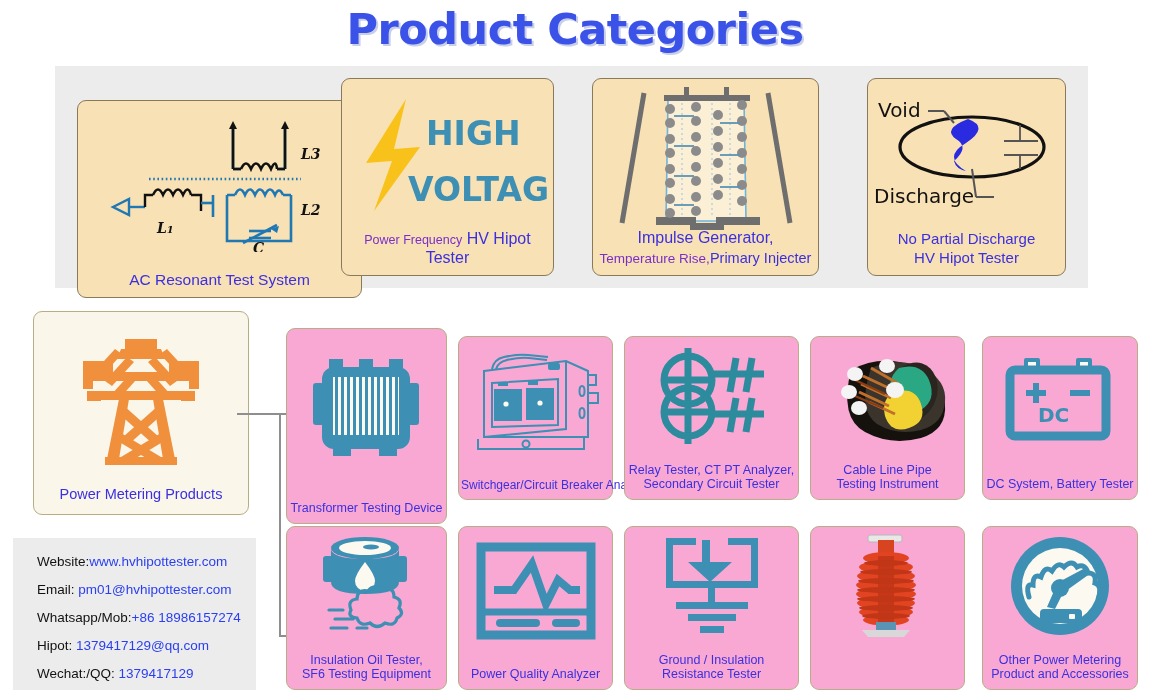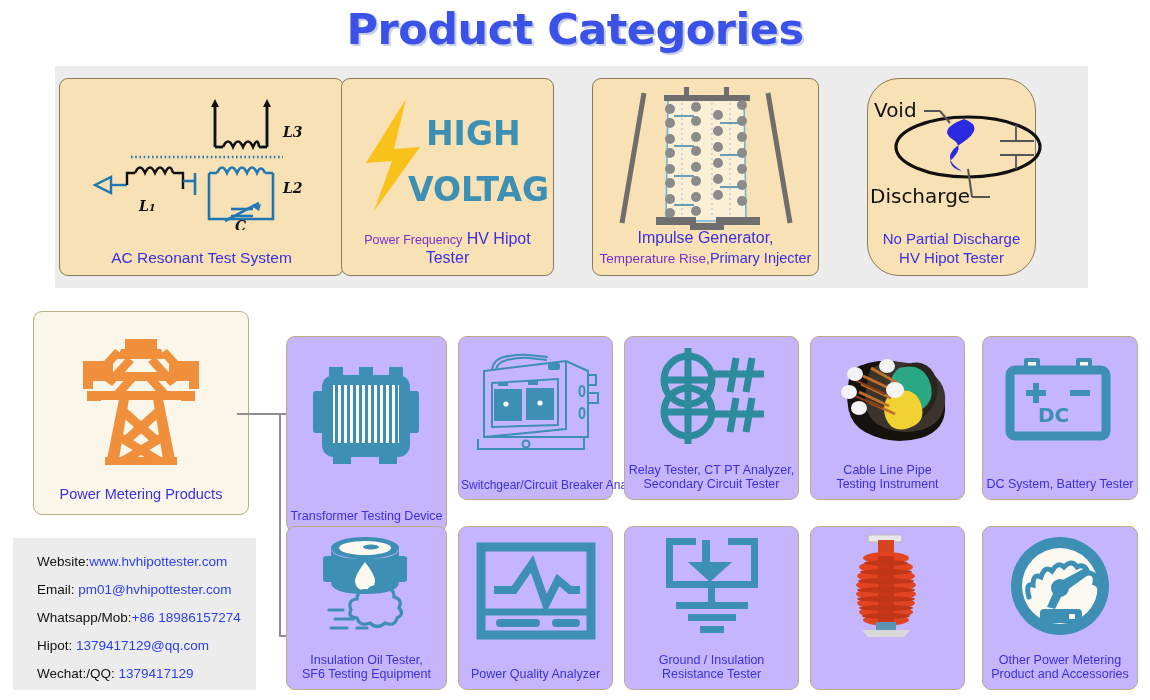--- a/index.html
+++ b/index.html
@@ -47,21 +47,21 @@
   }
   .lbl-blue   { color: #3b2fe0; }
   .lbl-purple { color: #7a2fc9; }
 
   .icon-area { position: absolute; left: 0; right: 0; top: 6px; bottom: 52px; }
   .icon-area svg { display: block; margin: 0 auto; }
 
   
   .prod-card {
     position: absolute;
-    background: #c4b5fd;
+    background: #f9a8d4;
     border: 1px solid #b9ad86;
     border-radius: 9px;
   }
   .prod-card .pc-label {
     position: absolute;
     left: 2px; right: 2px; bottom: 7px;
     text-align: center;
     color: #3b2fe0;
     font-size: 12.5px;
     line-height: 1.18;
@@ -110,21 +110,21 @@
 </style>
 </head>
 <body>
 
 <div id="root">
 
   <div class="page-title">Product Categories</div>
 
   <div class="top-panel">
 
-    <div class="top-card" style="left:4px; width:285px;">
+    <div class="top-card" style="left:22px; width:285px;margin-top:22px;">
       <div class="icon-area">
         <svg width="230" height="145" viewBox="0 0 230 145">
           <g fill="none" stroke="#1f78b4" stroke-width="2.6">
 
             <path d="M128 18 L128 62"></path>
             <path d="M180 18 L180 62"></path>
             <path d="M128 62 L136 62"></path>
             <path d="M172 62 L180 62"></path>
             <path d="M136 62 q5 -11 10 0 q5 -11 10 0 q5 -11 10 0 q5 -11 6 0" stroke="#111"></path>
             <path d="M128 62 L136 62 M172 62 L180 62" stroke="#111"></path>
@@ -246,21 +246,21 @@
         </svg>
       </div>
       <div class="tc-label">
         <div><span class="lbl-blue" style="font-size:16px;">Impulse Generator,</span></div>
         <div style="margin-top:1px;">
           <span class="lbl-purple" style="font-size:13.5px;">Temperature Rise,</span><span class="lbl-blue" style="font-size:14.5px;">Primary Injecter</span>
         </div>
       </div>
     </div>
 
-    <div class="top-card" style="left:812px; width:169px;border-radius:32px;">
+    <div class="top-card" style="left:812px; width:199px;">
       <div class="icon-area">
         <svg width="190" height="140" viewBox="0 0 190 140">
           <ellipse cx="100" cy="62" rx="72" ry="30" fill="none" stroke="#111" stroke-width="3.2"></ellipse>
           <path d="M96 34 q22 8 -2 24 q-24 14 0 28 q-10 -2 -12 -10 q16 -14 2 -22 q-14 -10 12 -20 z" fill="#2a2ae0"></path>
           <g stroke="#555" stroke-width="1.8">
             <line x1="132" y1="56" x2="166" y2="56"></line>
             <line x1="132" y1="70" x2="166" y2="70"></line>
             <line x1="148" y1="40" x2="148" y2="56"></line>
             <line x1="148" y1="70" x2="148" y2="84"></line>
           </g>
@@ -321,21 +321,21 @@
   <div class="conn" style="left:279px; top:635px; width:10px; height:2px;"></div>
 
   <div class="contact-box">
     <div class="contact-row"><span>Website:</span><span class="val">www.hvhipottester.com</span></div>
     <div class="contact-row"><span>Email: </span><span class="val">pm01@hvhipottester.com</span></div>
     <div class="contact-row"><span>Whatsapp/Mob:</span><span class="val">+86 18986157274</span></div>
     <div class="contact-row"><span>Hipot: </span><span class="val">1379417129@qq.com</span></div>
     <div class="contact-row"><span>Wechat:/QQ: </span><span class="val">1379417129</span></div>
   </div>
 
-  <div class="prod-card" style="left:286px; top:336px; width:161px; height:196px;">
+  <div class="prod-card" style="left:286px; top:328px; width:161px; height:196px;">
     <div class="pc-icon">
       <svg width="112" height="104" viewBox="0 0 112 104">
         <g fill="#3d8fb4">
           <rect x="18" y="2" width="14" height="9"></rect>
             <rect x="48" y="2" width="14" height="9"></rect>
             <rect x="78" y="2" width="14" height="9"></rect>
           <rect x="2" y="26" width="11" height="42" rx="3"></rect>
             <rect x="97" y="26" width="11" height="42" rx="3"></rect>
           <rect x="22" y="90" width="18" height="9"></rect>
             <rect x="68" y="90" width="18" height="9"></rect>

